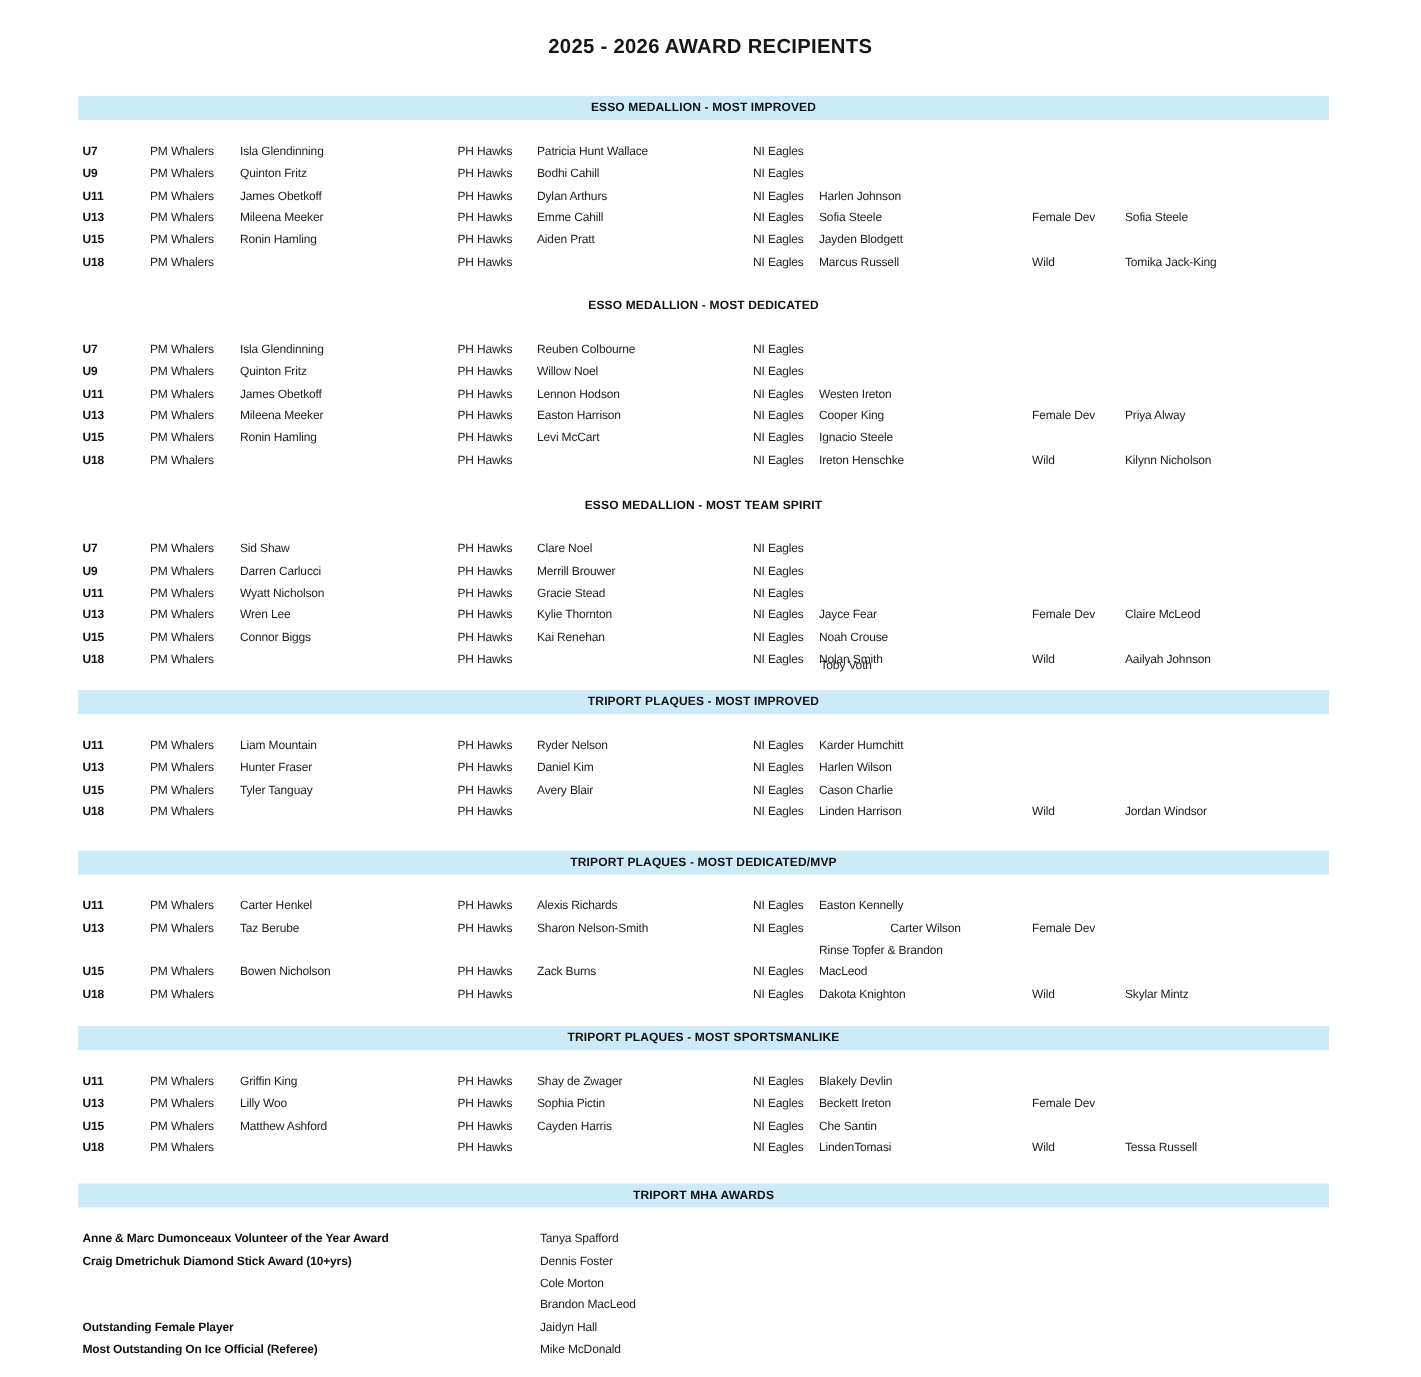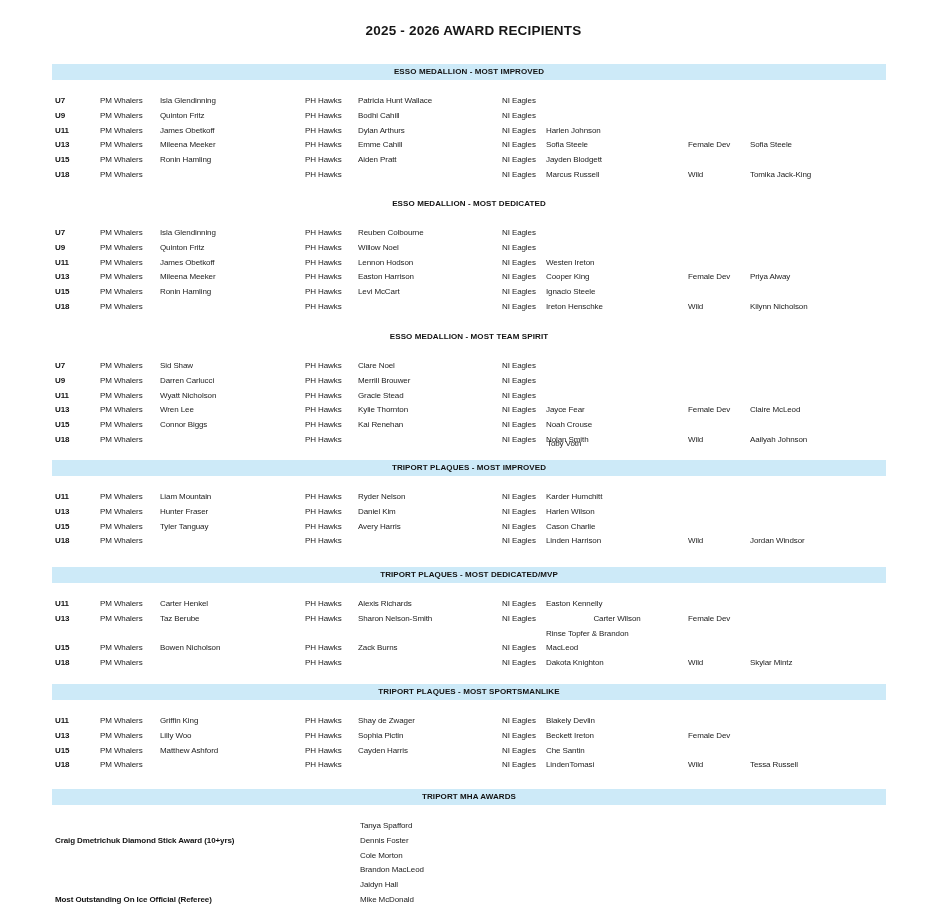--- a/index.html
+++ b/index.html
@@ -247,21 +247,21 @@
           <span class="cell" style="left: 305px; width: 53px;">PH Hawks</span>
           <span class="cell" style="left: 358px; width: 144px;">Daniel Kim</span>
           <span class="cell" style="left: 502px; width: 44px;">NI Eagles</span>
           <span class="cell" style="left: 546px; width: 142px;">Harlen Wilson</span>
         </div>
         <div class="row" style="top: 59.5px;">
           <span class="cell b" style="left: 55px; width: 45px;">U15</span>
           <span class="cell" style="left: 100px; width: 60px;">PM Whalers</span>
           <span class="cell" style="left: 160px; width: 145px;">Tyler Tanguay</span>
           <span class="cell" style="left: 305px; width: 53px;">PH Hawks</span>
-          <span class="cell" style="left: 358px; width: 144px;">Avery Harris</span>
+          <span class="cell" style="left: 358px; width: 144px;">Avery Blair</span>
           <span class="cell" style="left: 502px; width: 44px;">NI Eagles</span>
           <span class="cell" style="left: 546px; width: 142px;">Cason Charlie</span>
         </div>
         <div class="row" style="top: 74.25px;">
           <span class="cell b" style="left: 55px; width: 45px;">U18</span>
           <span class="cell" style="left: 100px; width: 60px;">PM Whalers</span>
           <span class="cell" style="left: 305px; width: 53px;">PH Hawks</span>
           <span class="cell" style="left: 502px; width: 44px;">NI Eagles</span>
           <span class="cell" style="left: 546px; width: 142px;">Linden Harrison</span>
           <span class="cell" style="left: 688px; width: 62px;">Wild</span>
@@ -347,33 +347,35 @@
           <span class="cell" style="left: 305px; width: 53px;">PH Hawks</span>
           <span class="cell" style="left: 502px; width: 44px;">NI Eagles</span>
           <span class="cell" style="left: 546px; width: 142px;">LindenTomasi</span>
           <span class="cell" style="left: 688px; width: 62px;">Wild</span>
           <span class="cell" style="left: 750px; width: 180px;">Tessa Russell</span>
         </div>
       </div>
       <div class="section" style="top: 789px;">
         <div class="header bar">TRIPORT MHA AWARDS</div>
         <div class="row" style="top: 30px;">
+          <span class="cell b" style="left: 55px; width: 300px;">Anne &amp; Marc Dumonceaux Volunteer of the Year Award</span>
           <span class="cell" style="left: 360px; width: 220px;">Tanya Spafford</span>
         </div>
         <div class="row" style="top: 44.75px;">
           <span class="cell b" style="left: 55px; width: 300px;">Craig Dmetrichuk Diamond Stick Award (10+yrs)</span>
           <span class="cell" style="left: 360px; width: 220px;">Dennis Foster</span>
         </div>
         <div class="row" style="top: 59.5px;">
           <span class="cell" style="left: 360px; width: 220px;">Cole Morton</span>
         </div>
         <div class="row" style="top: 74.25px;">
           <span class="cell" style="left: 360px; width: 220px;">Brandon MacLeod</span>
         </div>
         <div class="row" style="top: 89px;">
+          <span class="cell b" style="left: 55px; width: 300px;">Outstanding Female Player</span>
           <span class="cell" style="left: 360px; width: 220px;">Jaidyn Hall</span>
         </div>
         <div class="row" style="top: 103.75px;">
           <span class="cell b" style="left: 55px; width: 300px;">Most Outstanding On Ice Official (Referee)</span>
           <span class="cell" style="left: 360px; width: 220px;">Mike McDonald</span>
         </div>
       </div>
     </div>
 </div>
 

